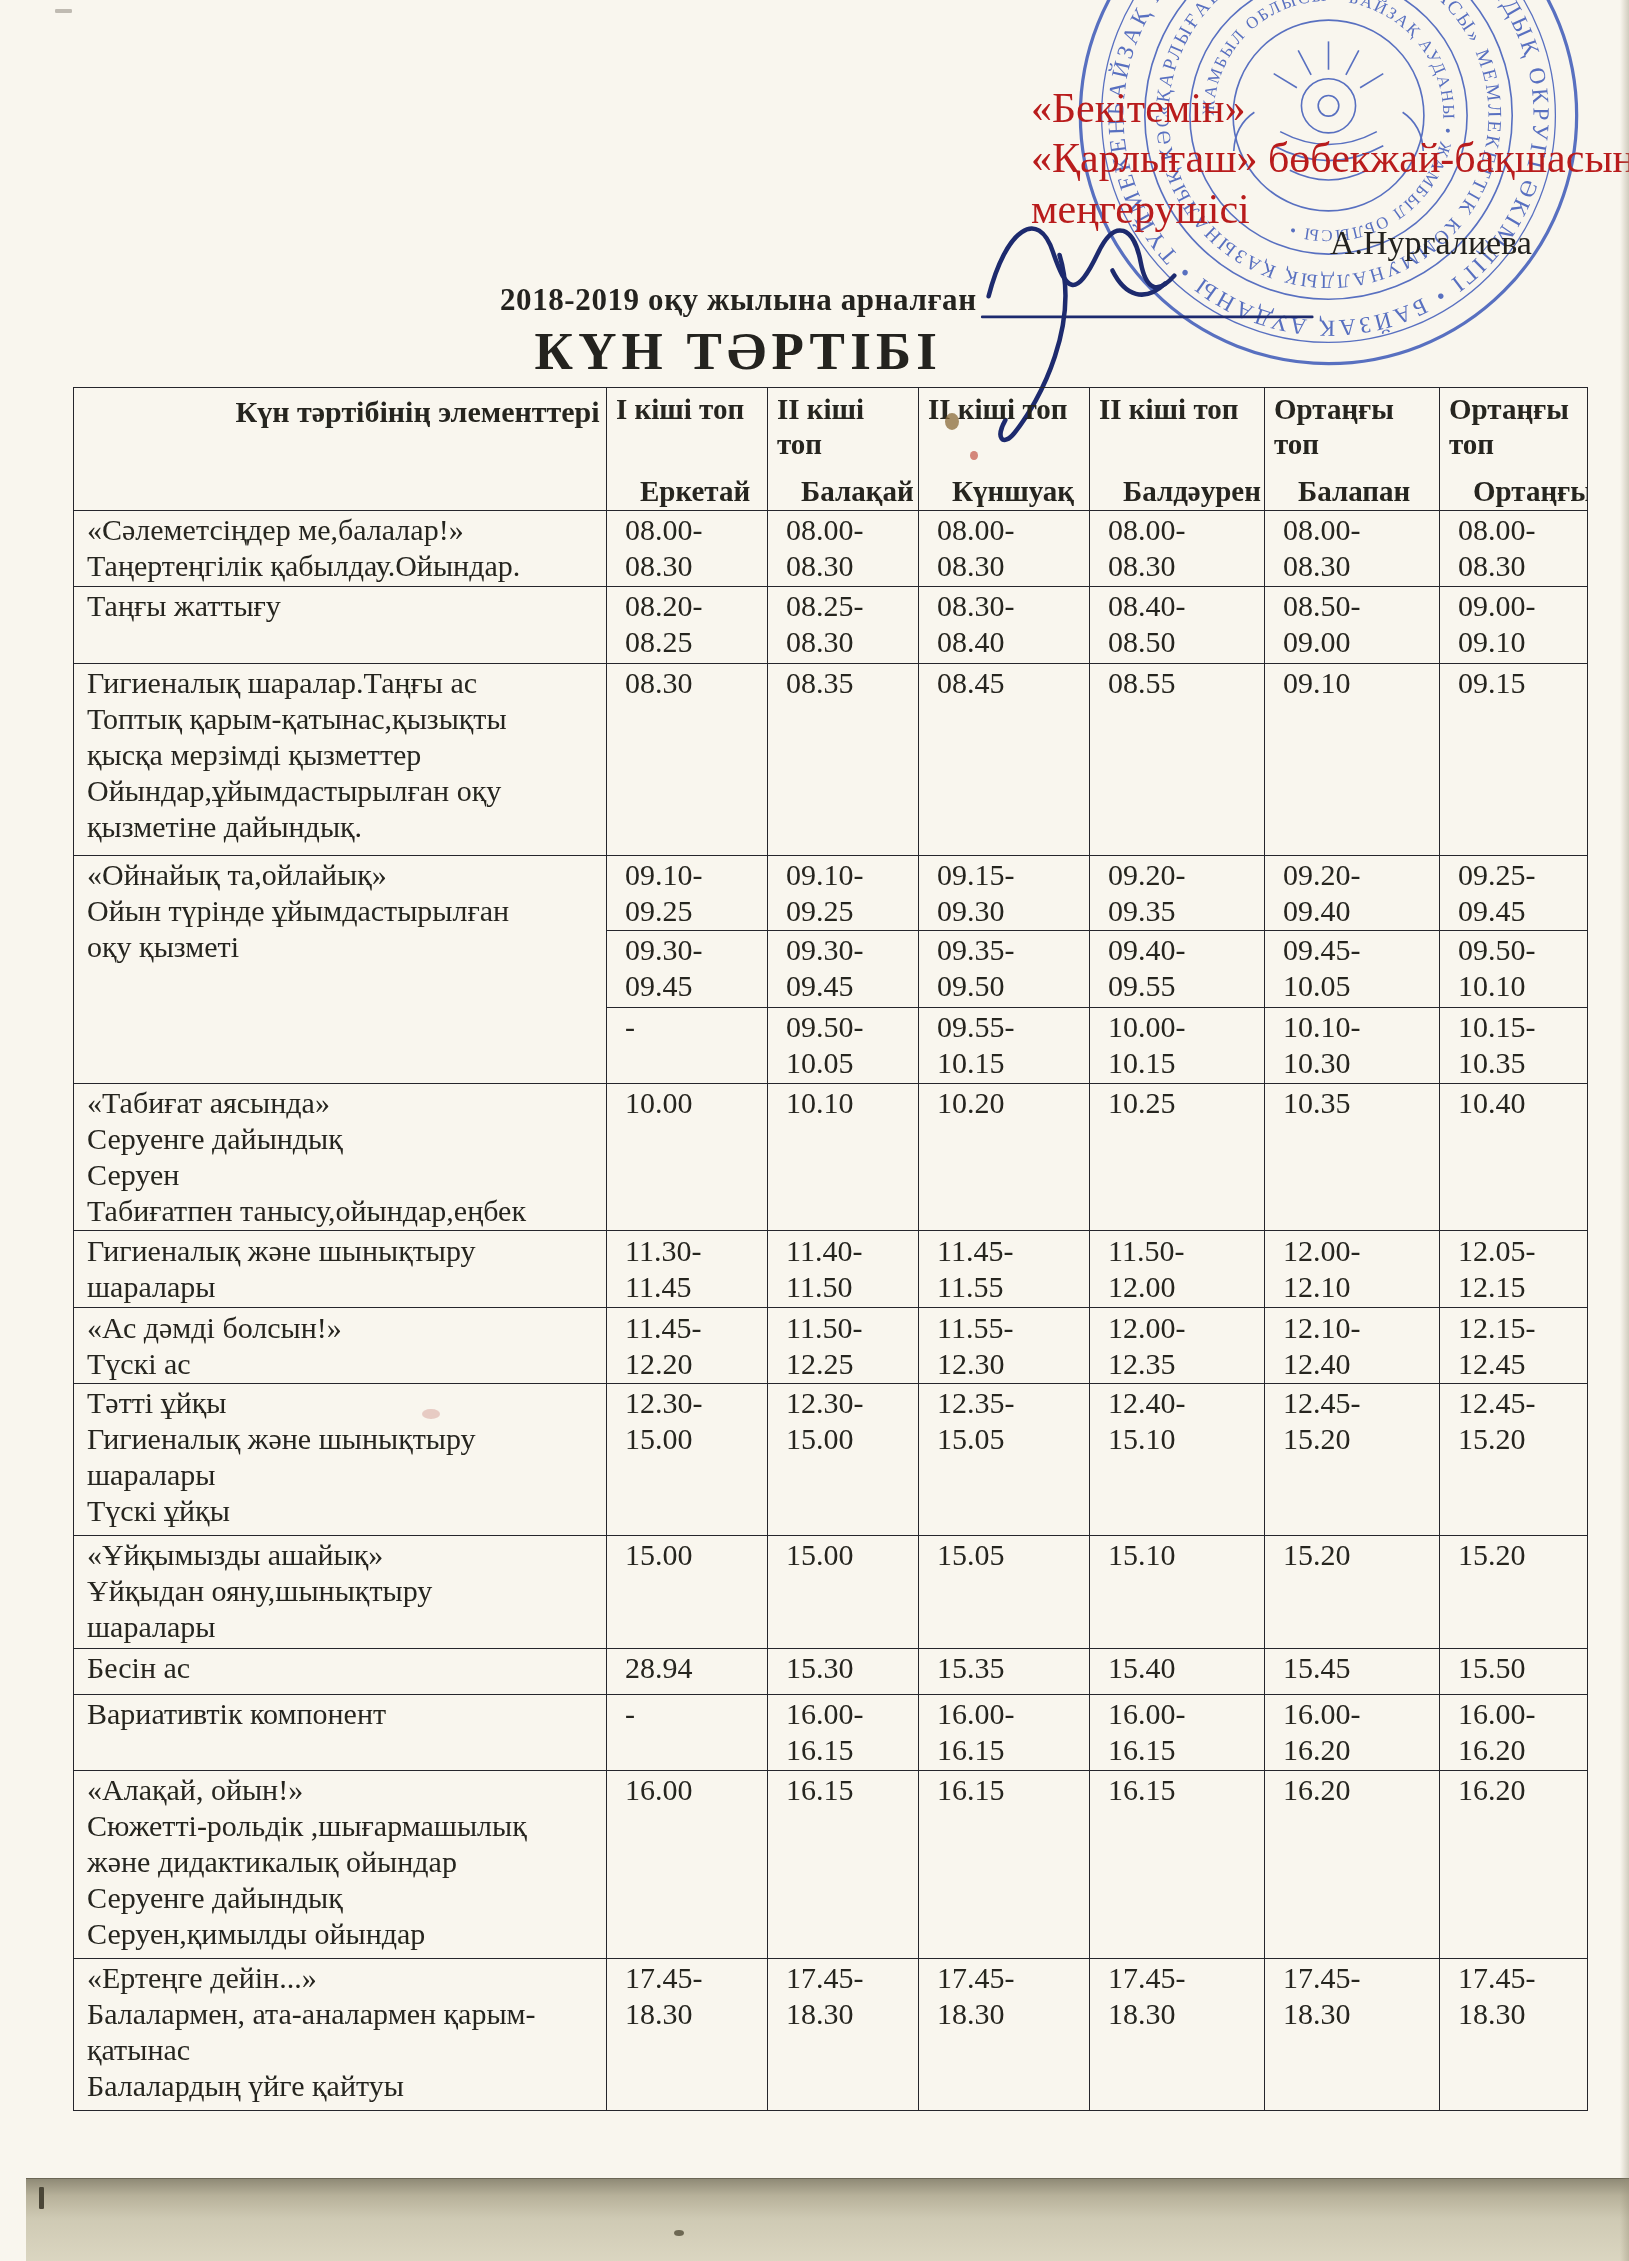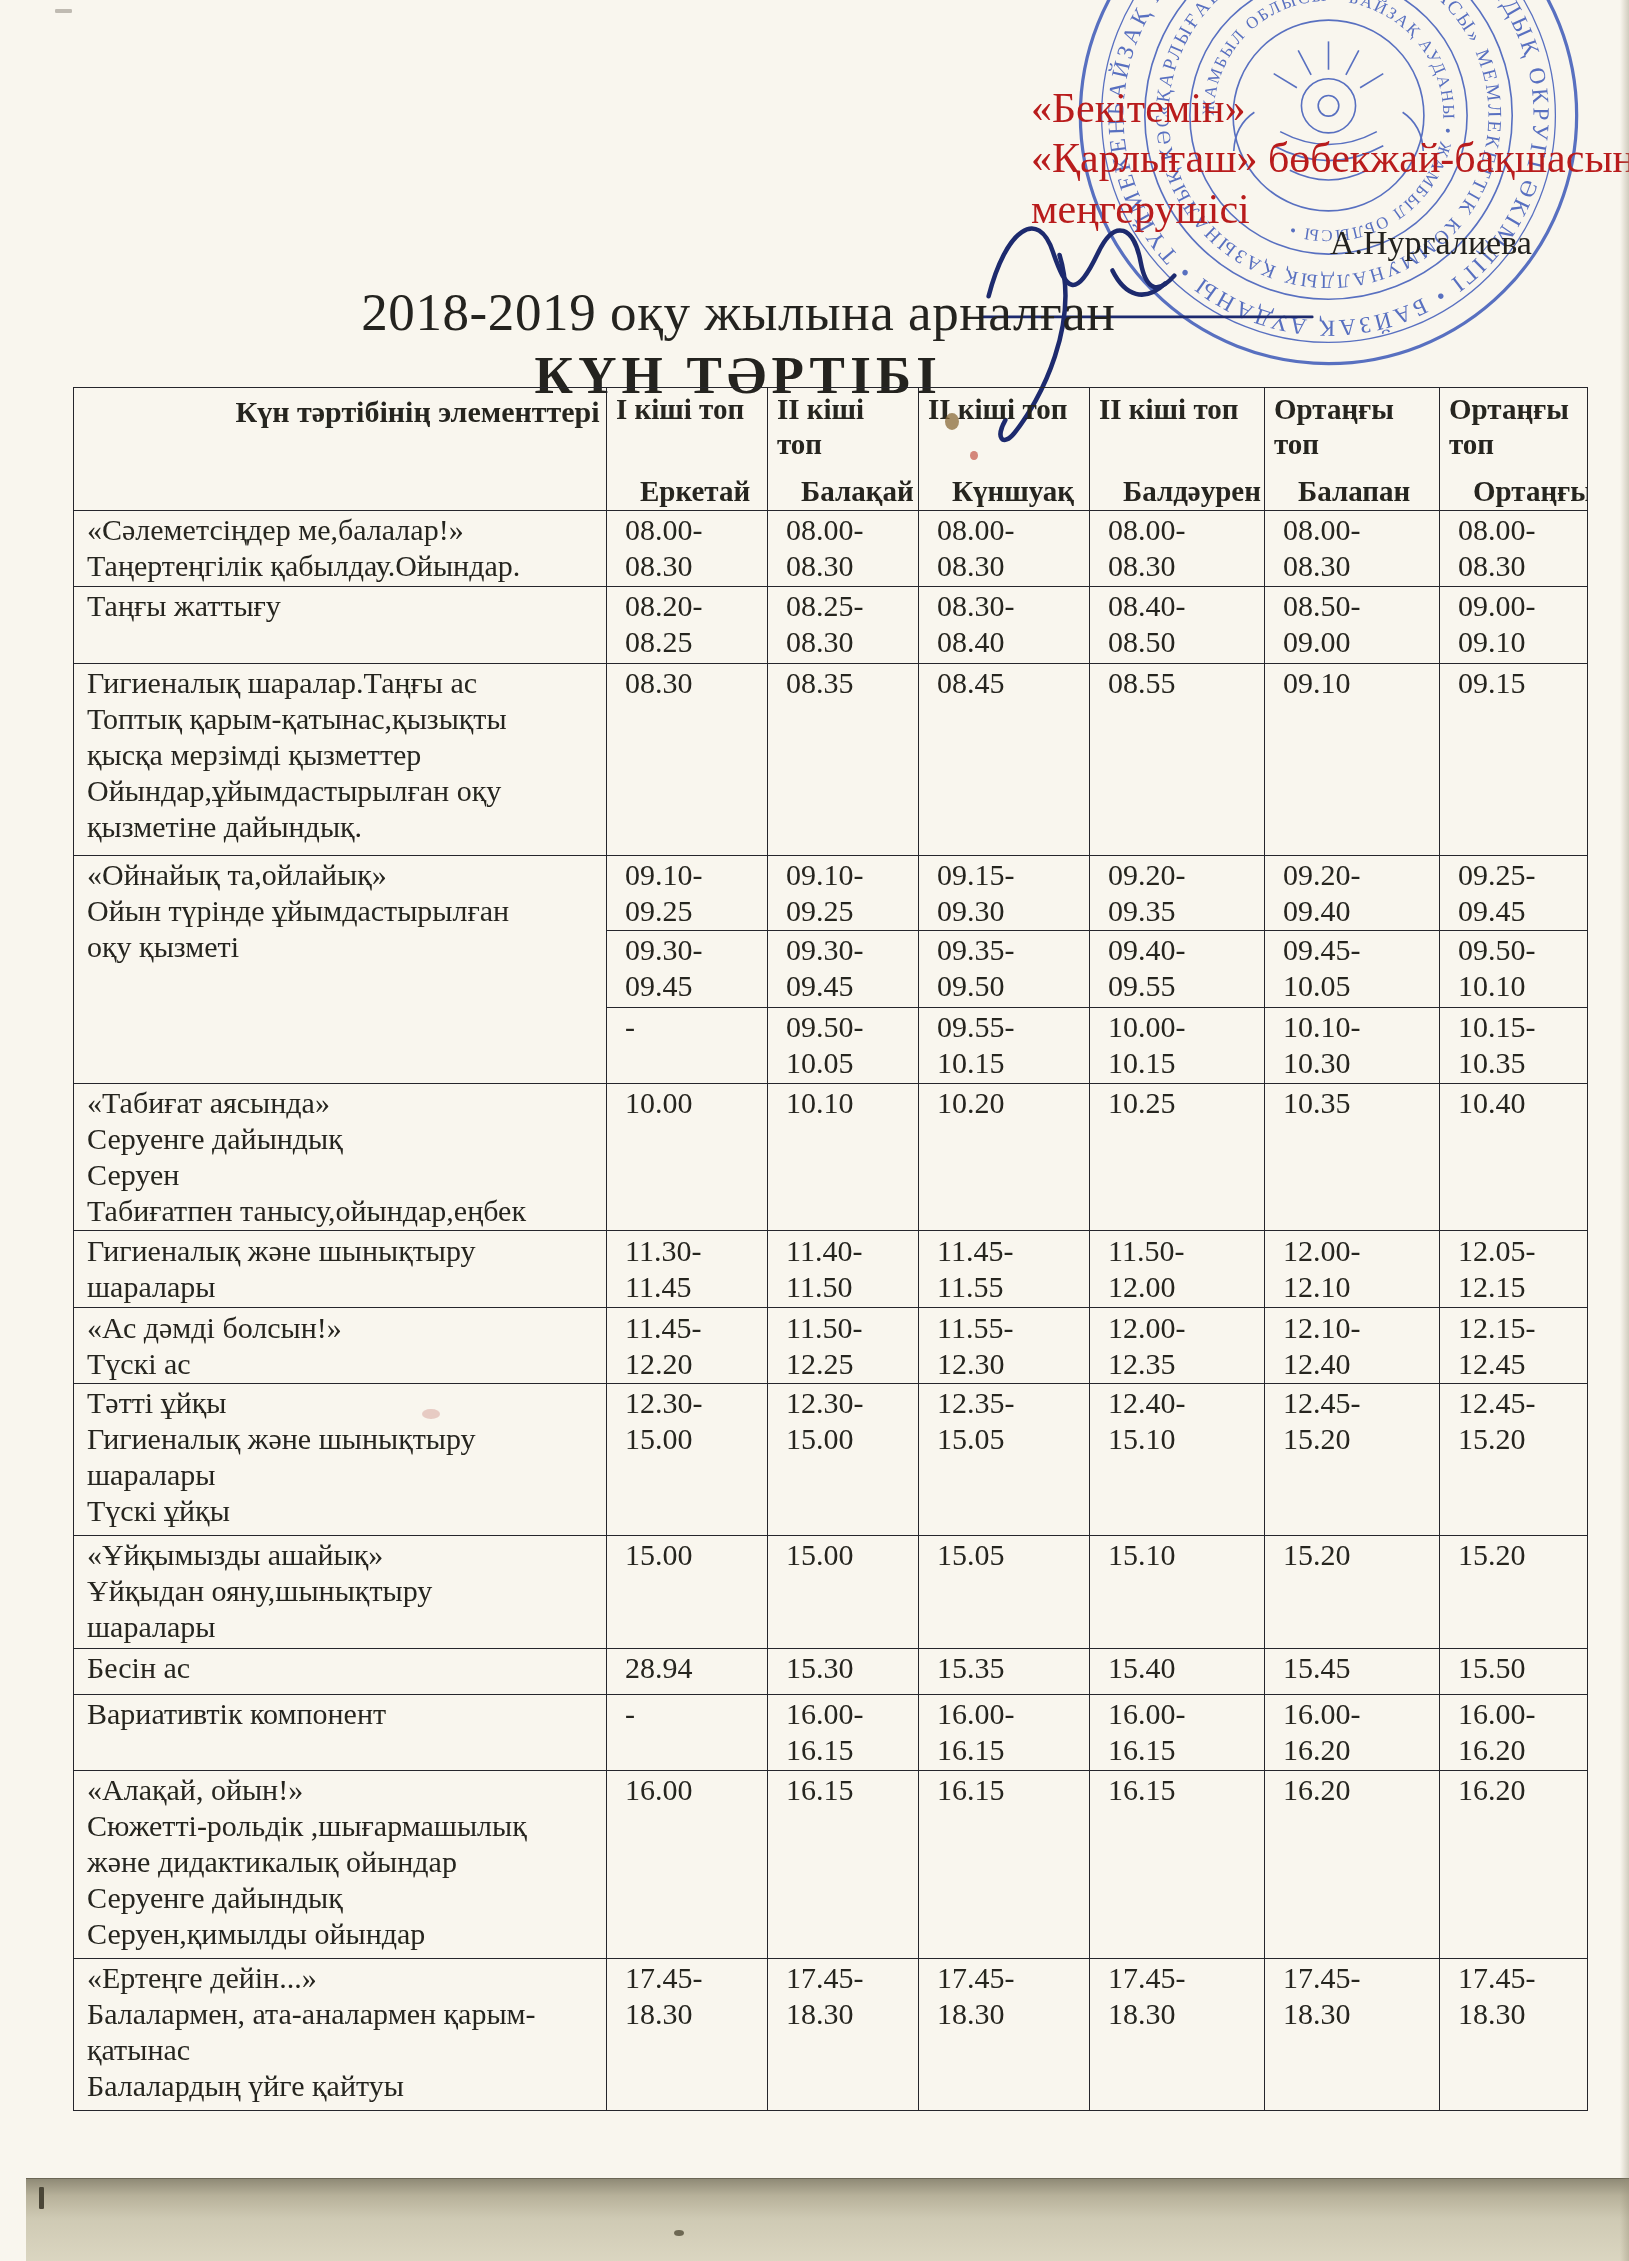--- a/index.html
+++ b/index.html
@@ -21,21 +21,21 @@
     position:absolute;left:1031px;
     font-size:42px;line-height:39px;color:#b91c1c;white-space:nowrap;
   }
   .signer-name{
     position:absolute;left:1330px;top:224px;
     font-size:34px;color:#23221e;white-space:nowrap;
   }
   .signature-svg{position:absolute;left:977px;top:193px;width:374px;height:271px;}
   
   .title-wrap{position:absolute;left:19.3px;top:282px;width:1438px;text-align:center;}
-  .title-line1{font-size:53px;font-weight:400;letter-spacing:0.6px;}
+  .title-line1{font-size:31px;font-weight:700;letter-spacing:0.6px;}
   .title-line2{font-size:53px;font-weight:700;letter-spacing:5.2px;margin-top:2.6px;}
   
   table.sched{
     position:absolute;left:73px;top:387px;width:1514px;
     border-collapse:collapse;table-layout:fixed;
   }
   table.sched td,table.sched th{
     border:1.9px solid #26262c;vertical-align:top;
     font-size:30px;line-height:36px;color:#26251f;
     overflow:hidden;

